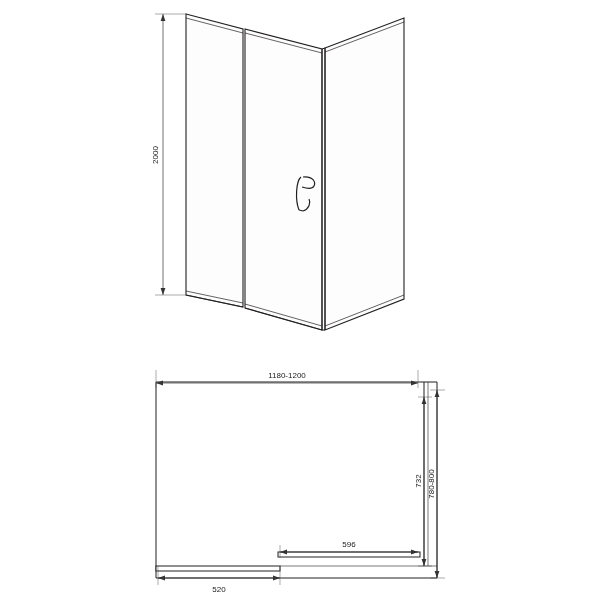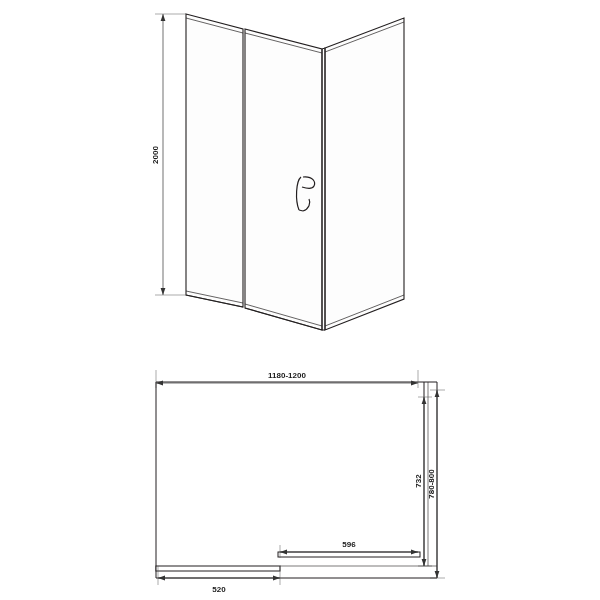--- a/index.html
+++ b/index.html
@@ -13,21 +13,20 @@
     font-family: "Liberation Sans", sans-serif;
     position: relative;
     overflow: hidden;
   }
   #stage {
     position: absolute;
     left: 0;
     top: 0;
     width: 600px;
     height: 597px;
-    font-weight: bold;
   }
   svg#drawing {
     position: absolute;
     left: 0;
     top: 0;
     display: block;
   }
   .dim-label {
     font-family: "Liberation Sans", sans-serif;
     font-size: 8px;

